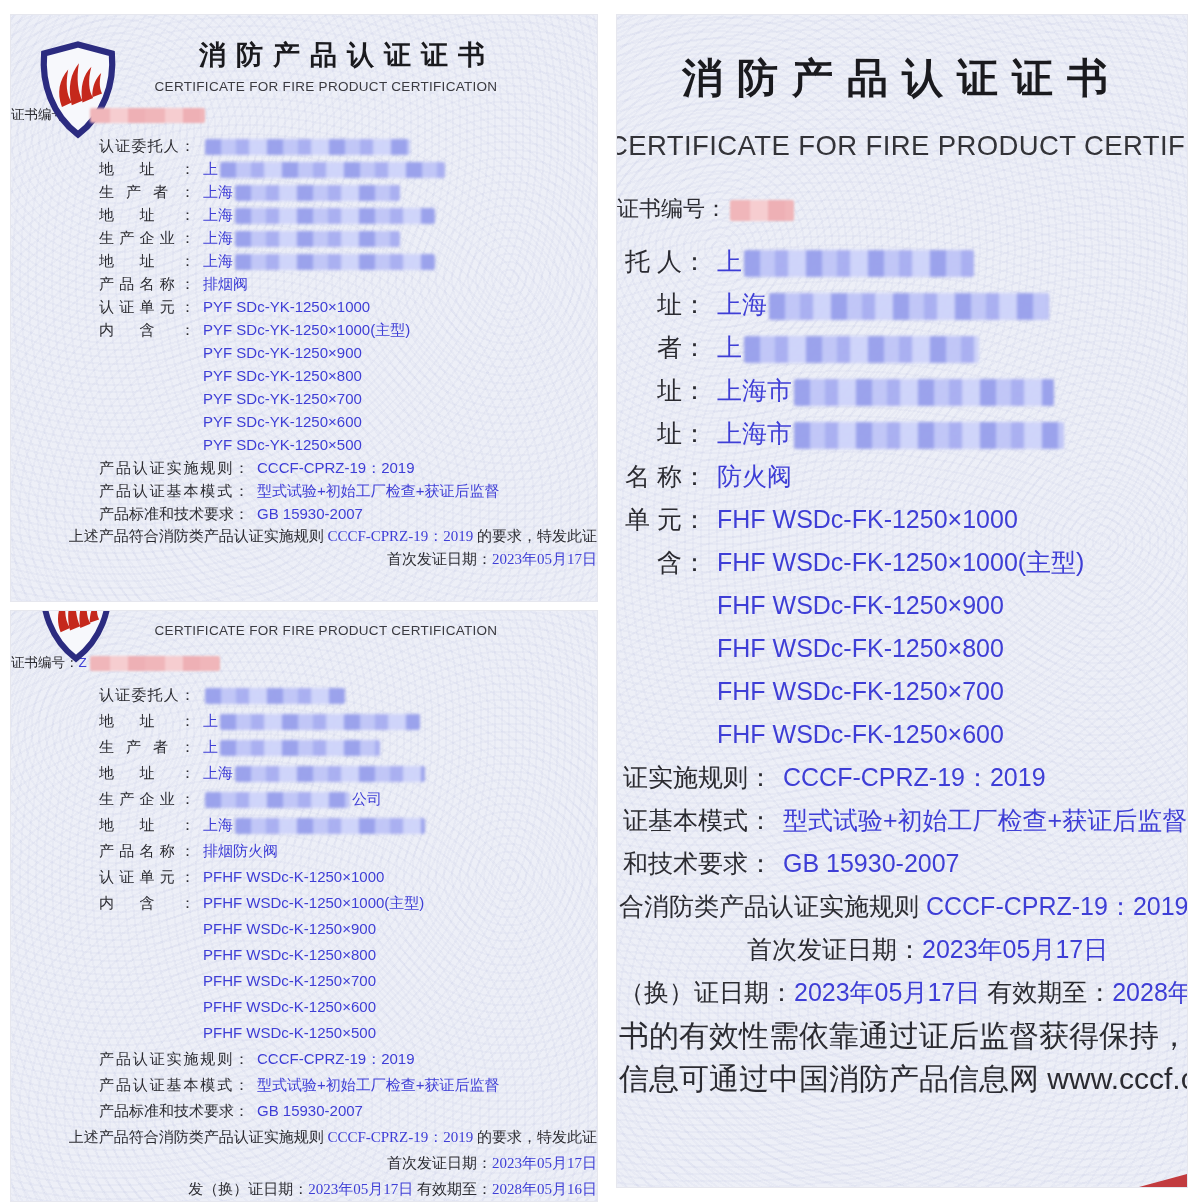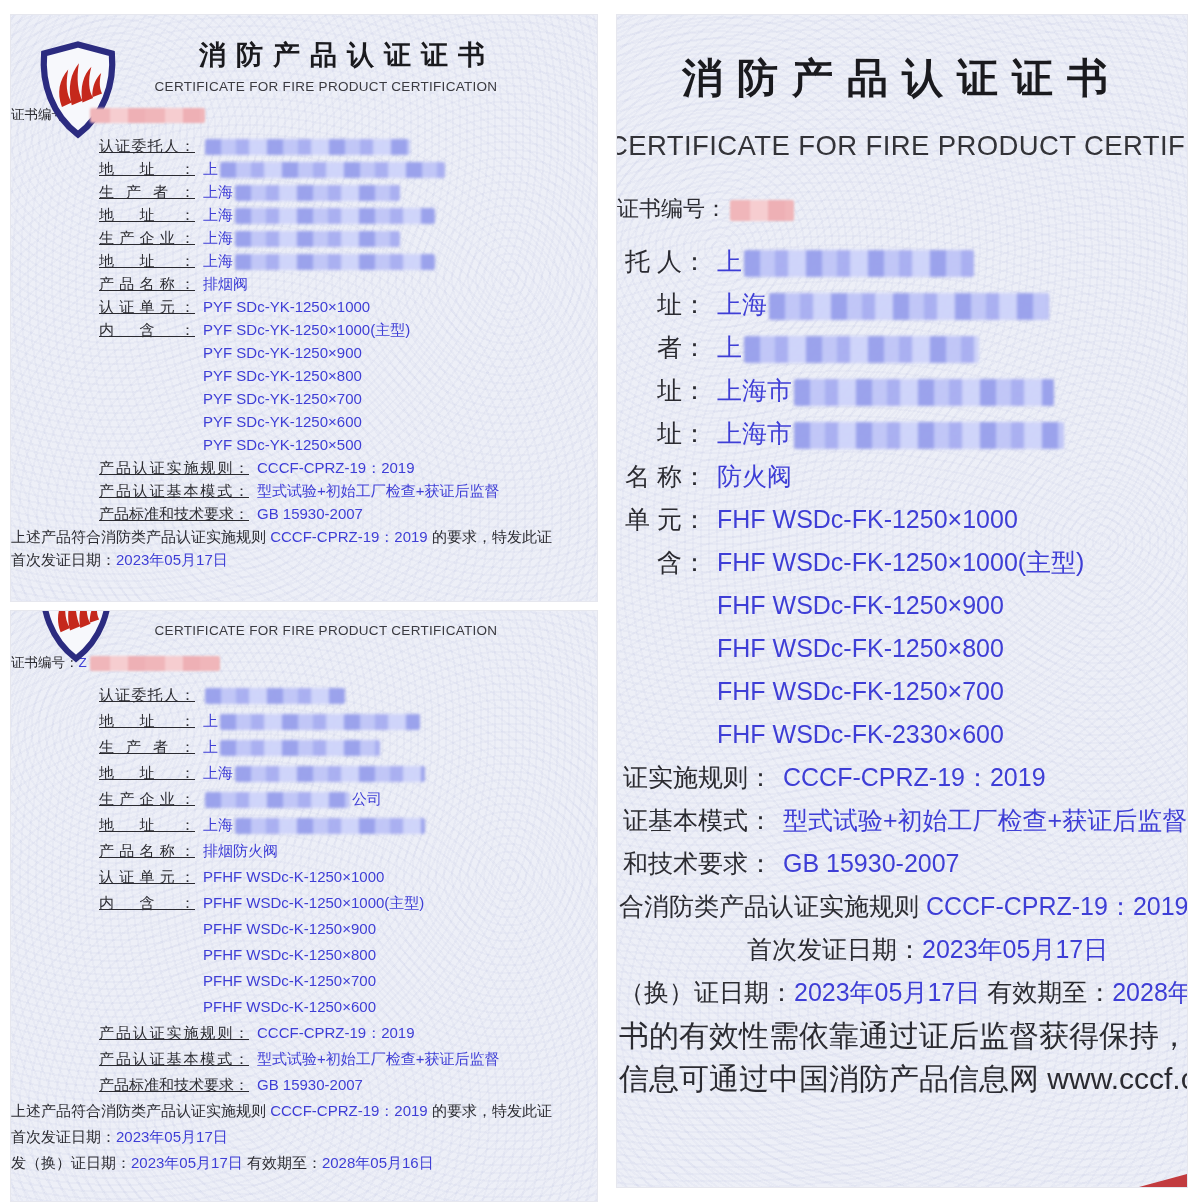--- a/index.html
+++ b/index.html
@@ -36,28 +36,28 @@
     background:repeating-linear-gradient(90deg,#f0b6ba 0 20px,#f6cdd0 20px 38px,#eeb0b5 38px 55px);
     filter:blur(1.2px);height:15px;}
   .p3 .pink-bar{height:21px;margin-right:-4px;}
 
   .fields{margin-top:10px;}
   .p3 .fields{margin-top:16px;}
   .cert-row{white-space:nowrap;}
   .p1 .cert-row{font-size:15px;line-height:23px;height:23px;padding-left:88px;}
   .p2 .cert-row{font-size:15px;line-height:26px;height:26px;padding-left:88px;}
   .p3 .cert-row{font-size:25px;line-height:43px;height:43px;padding-left:2px;}
-  .cert-row.center{padding-left:0 !important;text-align:left;}
+  .cert-row.center{padding-left:0 !important;text-align:right;font-family:Liberation Serif, serif;}
   .cert-row.flush{padding-left:2px !important;}
   .p3 .cert-row.indent{padding-left:130px !important;}
   .p3 .cert-row.big{font-size:30px;color:#1d1d22;}
 
   .row-label{display:inline-block;white-space:nowrap;color:#2b2b31;
     text-align:justify;text-align-last:justify;text-justify:inter-character;vertical-align:top;}
-  .p1 .row-label,.p2 .row-label{width:96px;margin-right:8px;text-decoration:underline;}
+  .p1 .row-label,.p2 .row-label{width:96px;margin-right:8px;}
   .p1 .row-label.wide,.p2 .row-label.wide{width:150px;}
   .p3 .row-label{width:88px;margin-right:10px;text-align:center;text-align-last:right;}
   .p3 .row-label.wide{width:154px;}
 
   .redact-bar{display:inline-block;vertical-align:middle;height:1.05em;border-radius:2px;margin:0 2px;
     background:repeating-linear-gradient(90deg,rgba(150,158,235,.95) 0 16px,rgba(190,196,246,.95) 16px 31px,rgba(166,172,240,.95) 31px 44px,rgba(205,210,249,.95) 44px 62px);
     filter:blur(1.4px);}
 
   .seal-wedge{position:absolute;right:0;bottom:0;width:0;height:0;
     border-left:48px solid transparent;border-bottom:13px solid #c23b3f;}
@@ -124,20 +124,21 @@
       <div class="cert-row"><span class="row-label">地址：</span><span class="txt-blue">上海</span><span class="redact-bar" style="width: 190px;"></span></div>
       <div class="cert-row"><span class="row-label">生产企业：</span><span class="redact-bar" style="width: 145px;"></span><span class="txt-blue">公司</span></div>
       <div class="cert-row"><span class="row-label">地址：</span><span class="txt-blue">上海</span><span class="redact-bar" style="width: 190px;"></span></div>
       <div class="cert-row"><span class="row-label">产品名称：</span><span class="txt-blue">排烟防火阀</span></div>
       <div class="cert-row"><span class="row-label">认证单元：</span><span class="txt-blue">PFHF WSDc-K-1250×1000</span></div>
       <div class="cert-row"><span class="row-label">内含：</span><span class="txt-blue">PFHF WSDc-K-1250×1000(主型)</span></div>
       <div class="cert-row"><span class="row-label"></span><span class="txt-blue">PFHF WSDc-K-1250×900</span></div>
       <div class="cert-row"><span class="row-label"></span><span class="txt-blue">PFHF WSDc-K-1250×800</span></div>
       <div class="cert-row"><span class="row-label"></span><span class="txt-blue">PFHF WSDc-K-1250×700</span></div>
       <div class="cert-row"><span class="row-label"></span><span class="txt-blue">PFHF WSDc-K-1250×600</span></div>
+      <div class="cert-row"><span class="row-label"></span><span class="txt-blue">PFHF WSDc-K-1250×500</span></div>
       <div class="cert-row"><span class="row-label wide">产品认证实施规则：</span><span class="txt-blue">CCCF-CPRZ-19：2019</span></div>
       <div class="cert-row"><span class="row-label wide">产品认证基本模式：</span><span class="txt-blue">型式试验+初始工厂检查+获证后监督</span></div>
       <div class="cert-row"><span class="row-label wide">产品标准和技术要求：</span><span class="txt-blue">GB 15930-2007</span></div>
       <div class="cert-row center"><span class="txt-black">上述产品符合消防类产品认证实施规则 </span><span class="txt-blue">CCCF-CPRZ-19：2019</span><span class="txt-black"> 的要求，特发此证</span></div>
       <div class="cert-row center"><span class="txt-black">首次发证日期：</span><span class="txt-blue">2023年05月17日</span></div>
       <div class="cert-row center"><span class="txt-black">发（换）证日期：</span><span class="txt-blue">2023年05月17日</span><span class="txt-black"> 有效期至：</span><span class="txt-blue">2028年05月16日</span></div>
     </div>
 </div>
 
 <div class="panel p3">
@@ -151,21 +152,21 @@
       <div class="cert-row"><span class="row-label">址：</span><span class="txt-blue">上海</span><span class="redact-bar" style="width: 280px;"></span></div>
       <div class="cert-row"><span class="row-label">者：</span><span class="txt-blue">上</span><span class="redact-bar" style="width: 235px;"></span></div>
       <div class="cert-row"><span class="row-label">址：</span><span class="txt-blue">上海市</span><span class="redact-bar" style="width: 260px;"></span></div>
       <div class="cert-row"><span class="row-label">址：</span><span class="txt-blue">上海市</span><span class="redact-bar" style="width: 270px;"></span></div>
       <div class="cert-row"><span class="row-label">名 称：</span><span class="txt-blue">防火阀</span></div>
       <div class="cert-row"><span class="row-label">单 元：</span><span class="txt-blue">FHF WSDc-FK-1250×1000</span></div>
       <div class="cert-row"><span class="row-label">含：</span><span class="txt-blue">FHF WSDc-FK-1250×1000(主型)</span></div>
       <div class="cert-row"><span class="row-label"></span><span class="txt-blue">FHF WSDc-FK-1250×900</span></div>
       <div class="cert-row"><span class="row-label"></span><span class="txt-blue">FHF WSDc-FK-1250×800</span></div>
       <div class="cert-row"><span class="row-label"></span><span class="txt-blue">FHF WSDc-FK-1250×700</span></div>
-      <div class="cert-row"><span class="row-label"></span><span class="txt-blue">FHF WSDc-FK-2330×600</span></div>
+      <div class="cert-row"><span class="row-label"></span><span class="txt-blue">FHF WSDc-FK-1250×600</span></div>
       <div class="cert-row"><span class="row-label wide">证实施规则：</span><span class="txt-blue">CCCF-CPRZ-19：2019</span></div>
       <div class="cert-row"><span class="row-label wide">证基本模式：</span><span class="txt-blue">型式试验+初始工厂检查+获证后监督</span></div>
       <div class="cert-row"><span class="row-label wide">和技术要求：</span><span class="txt-blue">GB 15930-2007</span></div>
       <div class="cert-row flush"><span class="txt-black">合消防类产品认证实施规则 </span><span class="txt-blue">CCCF-CPRZ-19：2019</span></div>
       <div class="cert-row indent"><span class="txt-black">首次发证日期：</span><span class="txt-blue">2023年05月17日</span></div>
       <div class="cert-row flush"><span class="txt-black">（换）证日期：</span><span class="txt-blue">2023年05月17日</span><span class="txt-black"> 有效期至：</span><span class="txt-blue">2028年05月1</span></div>
       <div class="cert-row flush big"><span class="txt-black">书的有效性需依靠通过证后监督获得保持，本证</span></div>
       <div class="cert-row flush big"><span class="txt-black">信息可通过中国消防产品信息网 www.cccf.com.c</span></div>
     </div>
   <div class="seal-wedge"></div>

